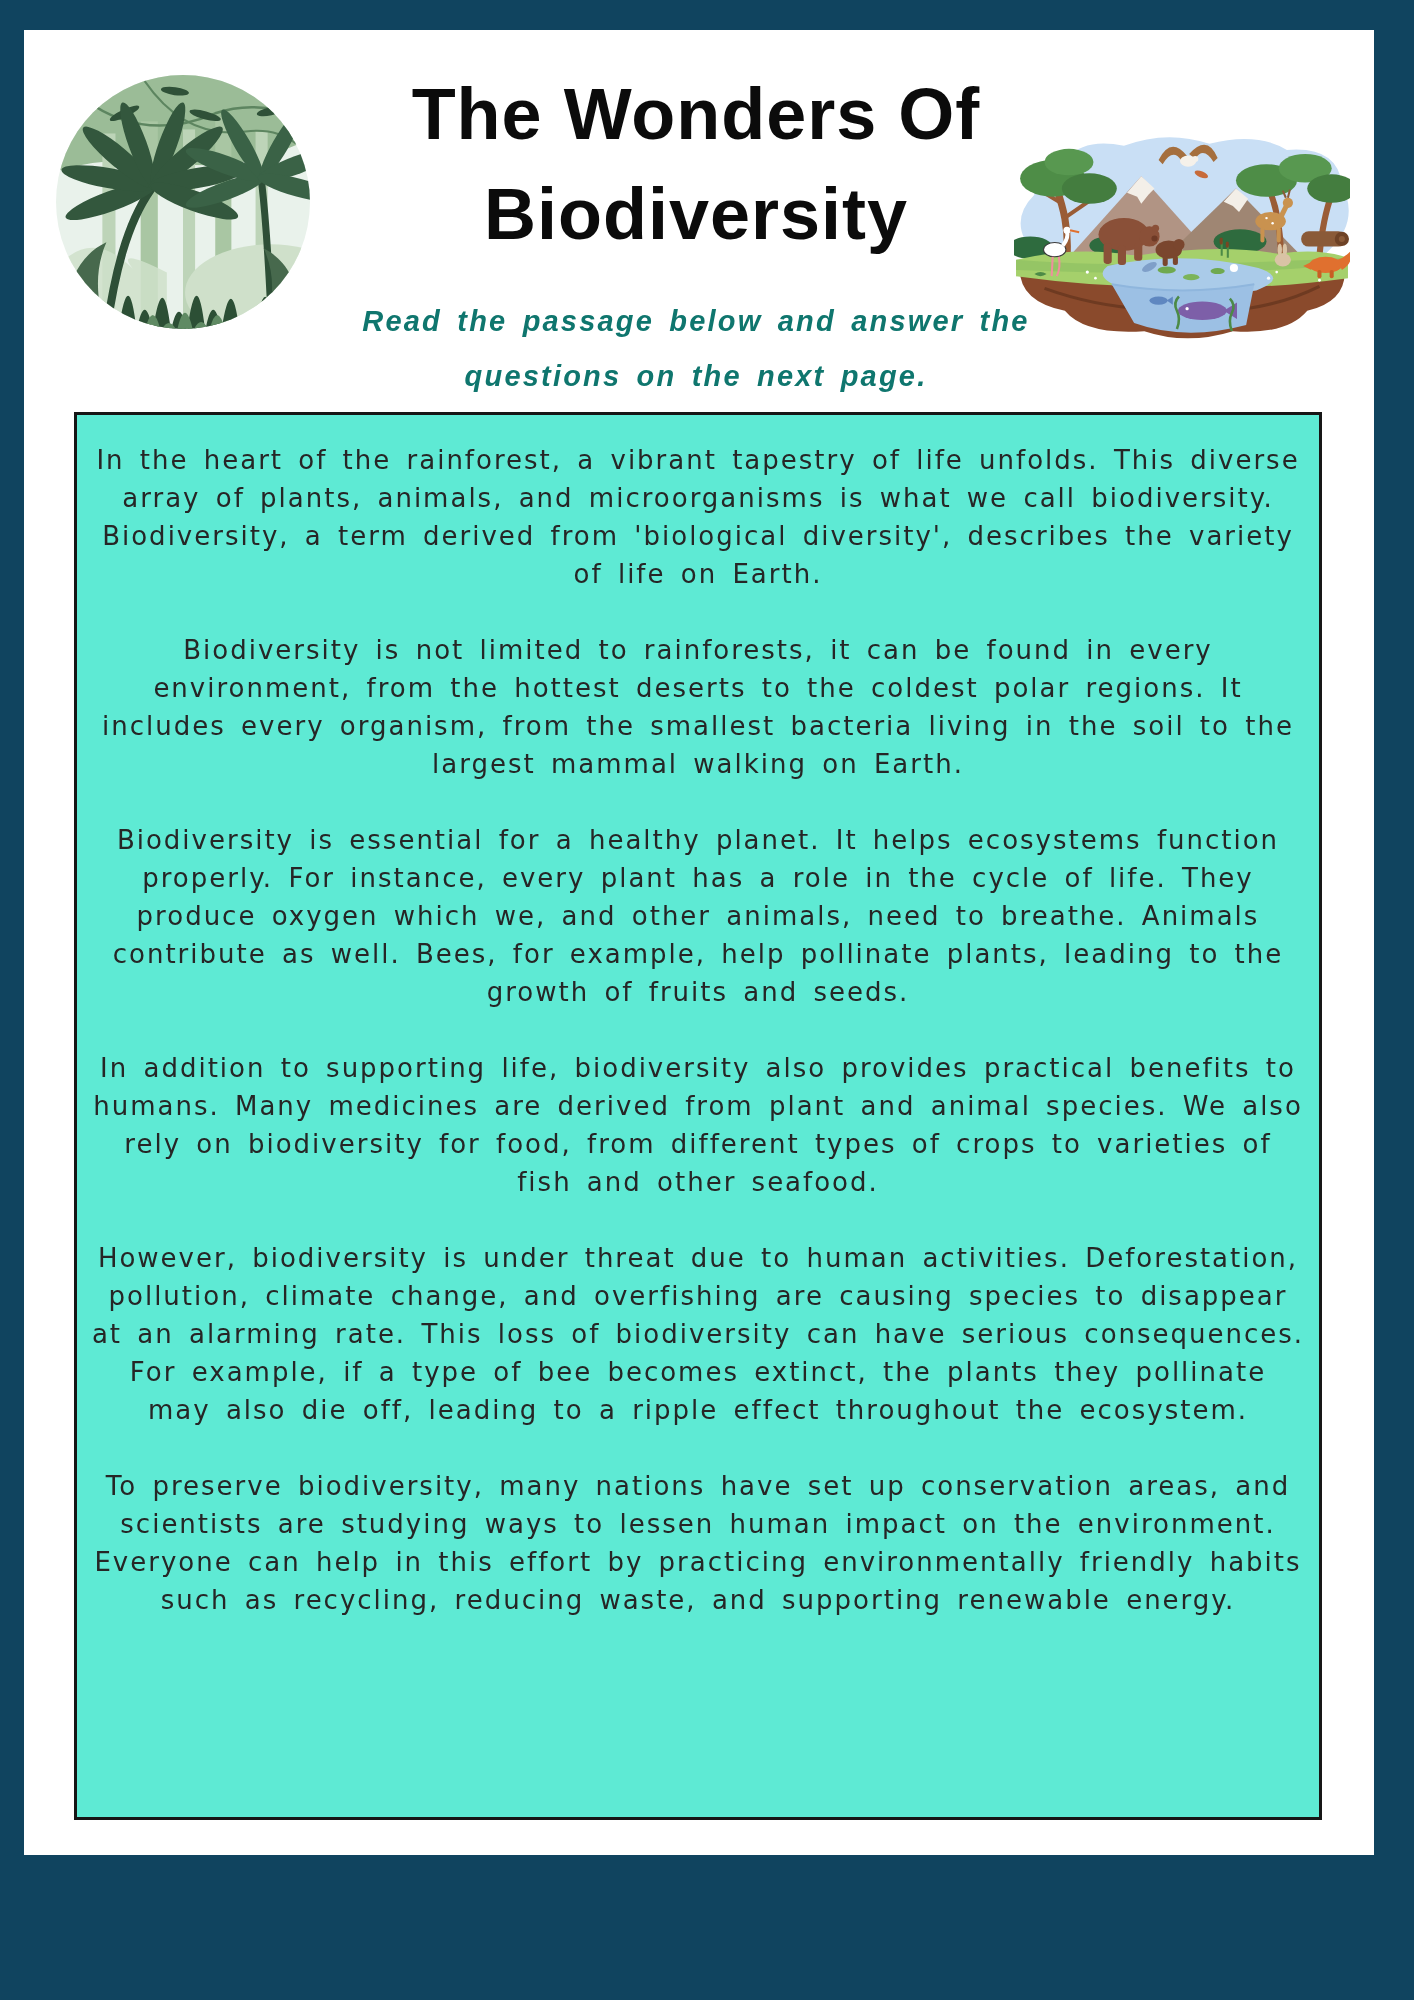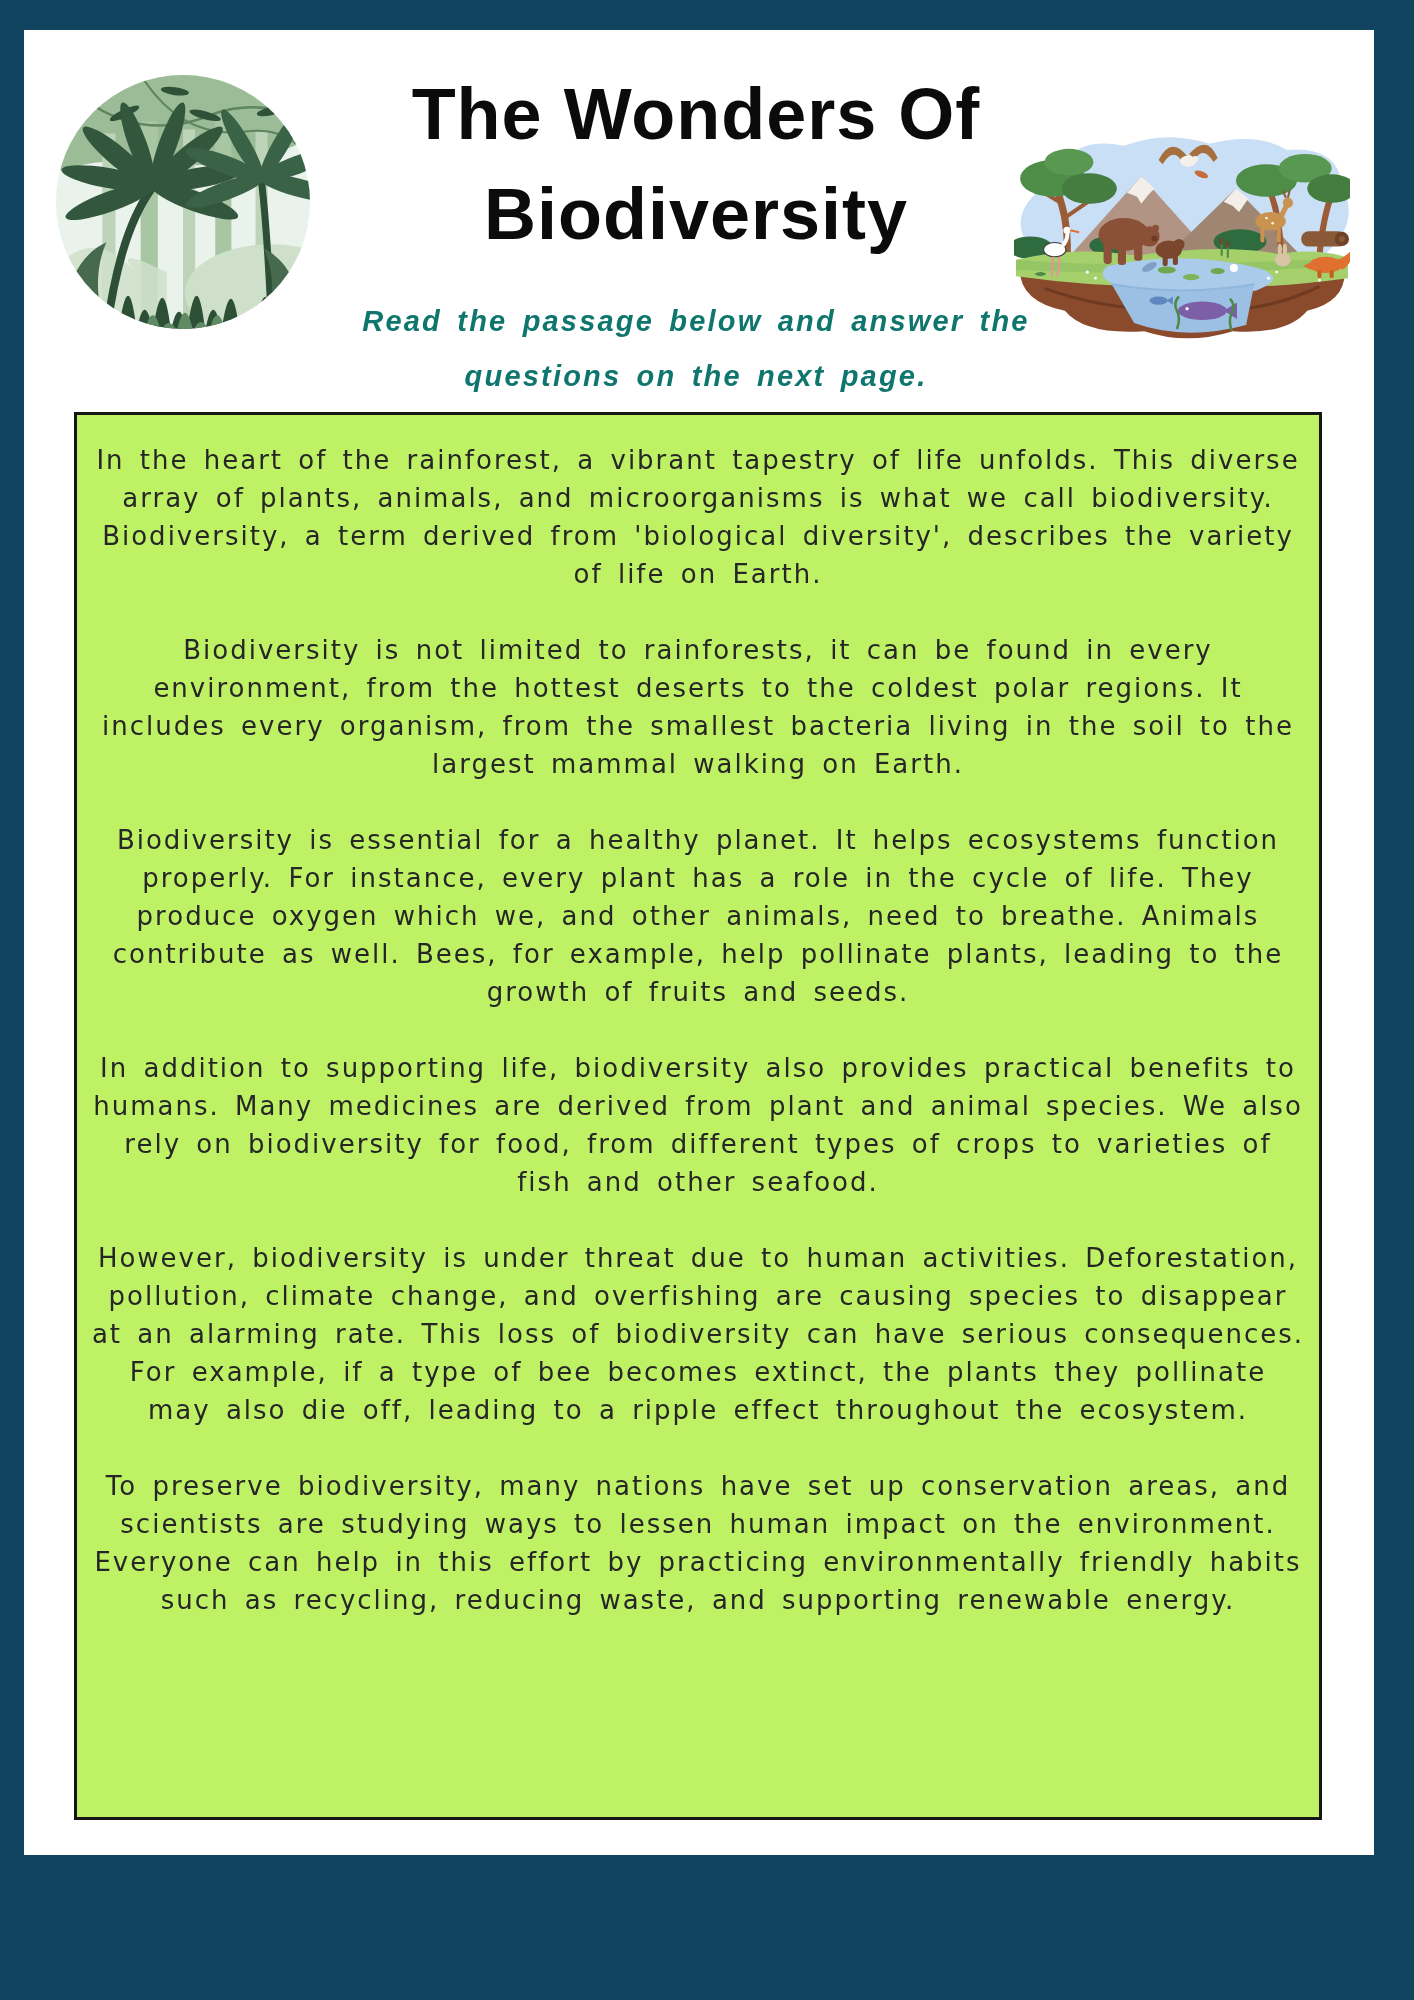--- a/index.html
+++ b/index.html
@@ -38,21 +38,21 @@
     font-size:29px;line-height:55px;
     letter-spacing:2.2px;word-spacing:5px;
     color:#0f766e;
   }
   .passage-box{
     position:absolute;left:50px;top:382px;width:1248px;height:1408px;
     box-sizing:border-box;
     border:3px solid #161616;
     padding:26px 14px 20px;
     overflow:hidden;
-    background:#bef264;
+    background:#5eead4;
   }
   .passage-box p{
     margin:0 0 38px;
     text-align:center;
     font-family:"DejaVu Sans", sans-serif;
     font-size:26px;line-height:38px;
     letter-spacing:2px;word-spacing:5px;
     color:var(--text-color);
   }
   .passage-box p:last-child{margin-bottom:12px;}

